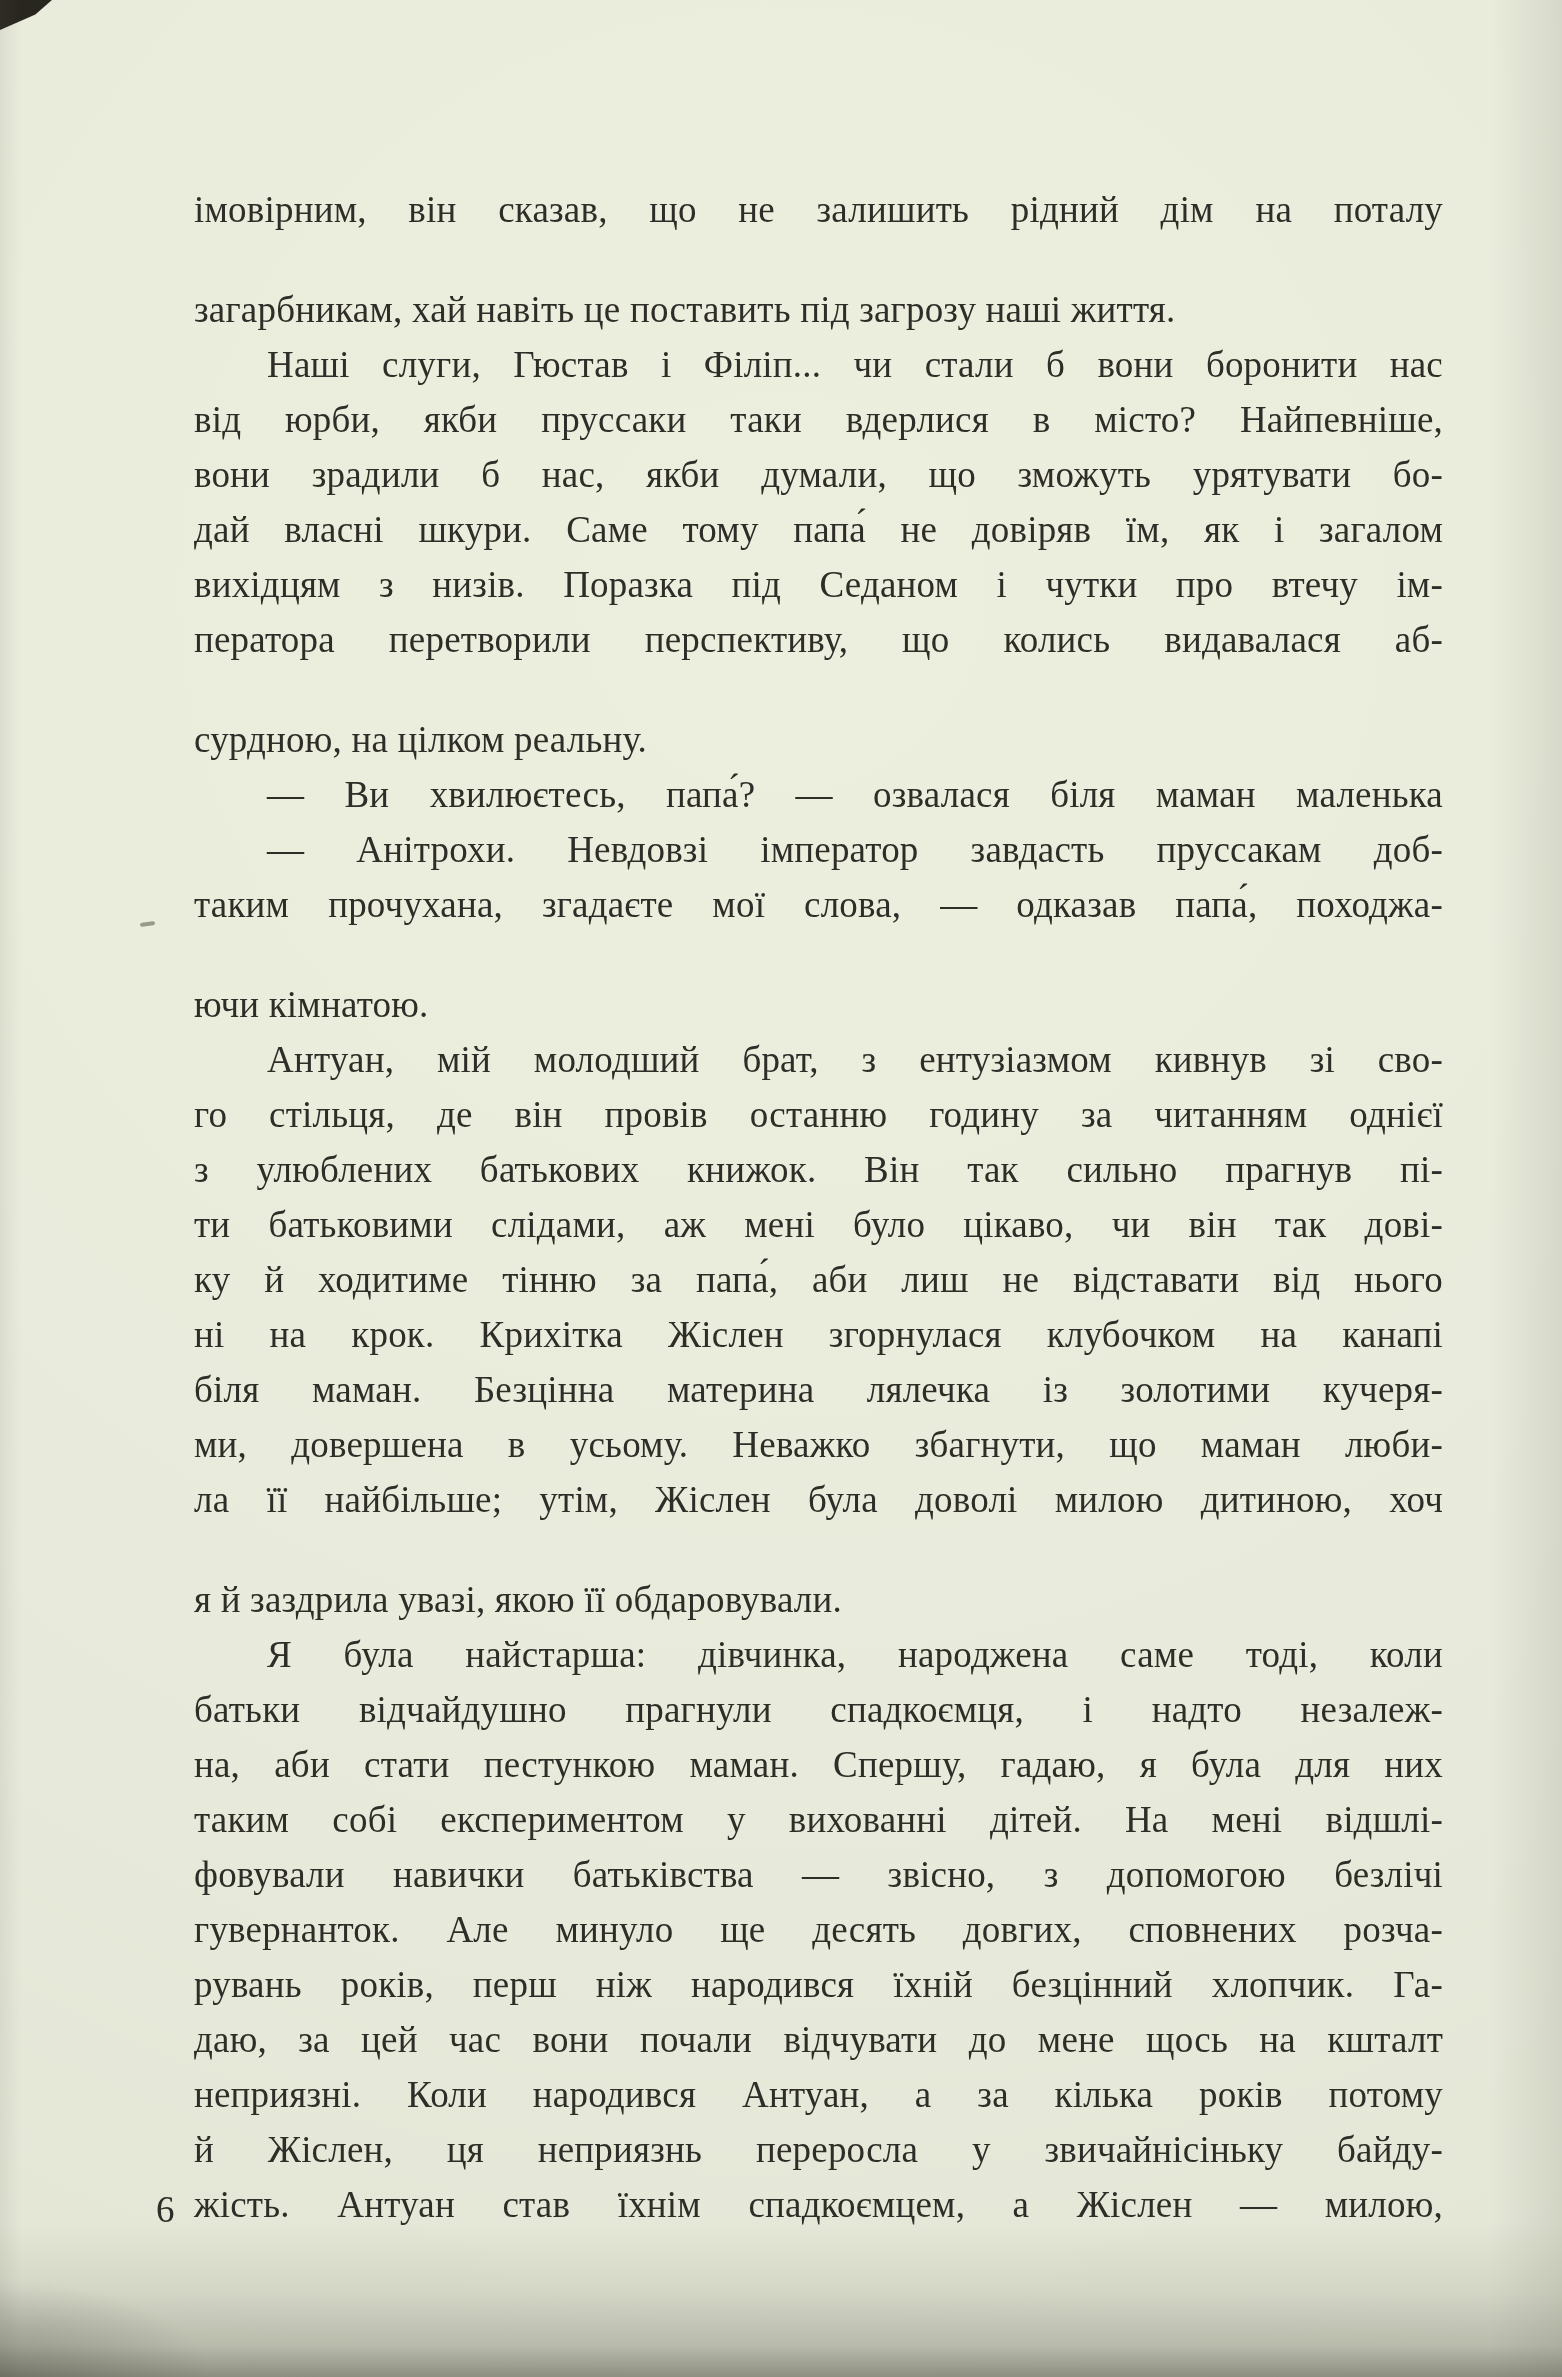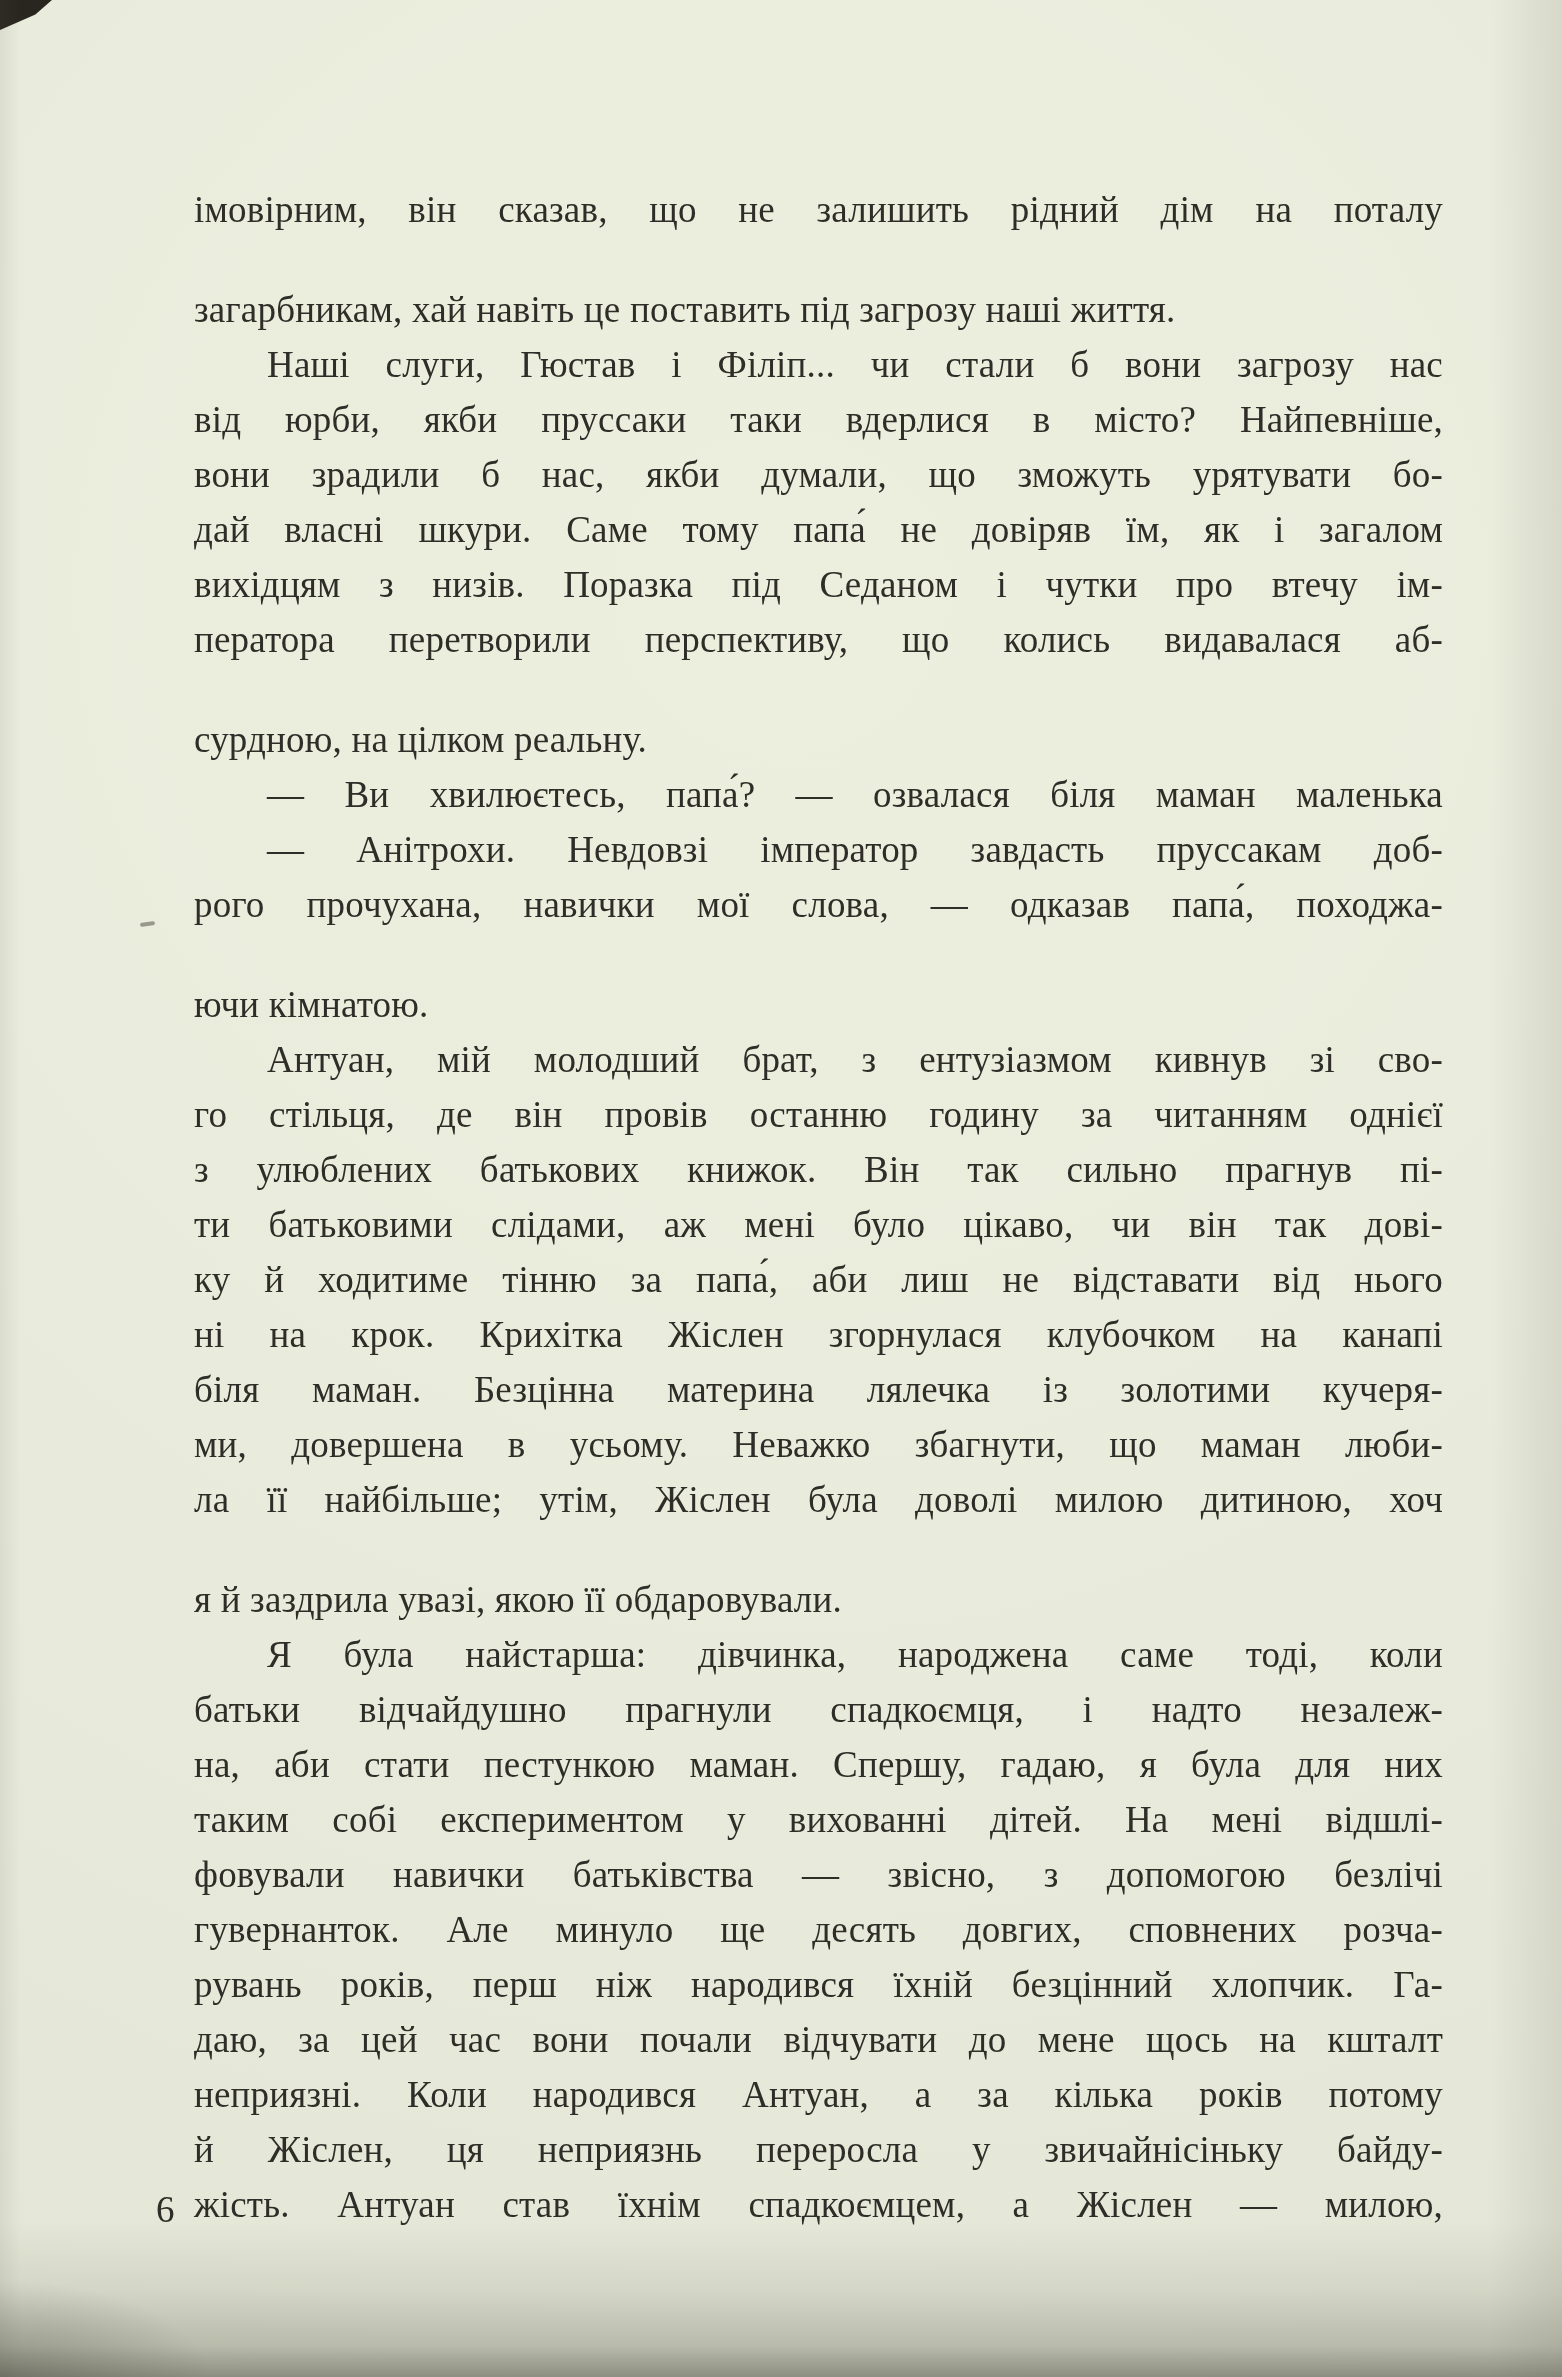--- a/index.html
+++ b/index.html
@@ -89,30 +89,30 @@
 <body>
 
 <div class="book-page">
 
   <div class="corner-mark"></div>
   <div class="dust-speck"></div>
 
   <div class="text-block">
       <div class="line">імовірним, він сказав, що не залишить рідний дім на поталу</div>
       <div class="line end">загарбникам, хай навіть це поставить під загрозу наші життя.</div>
-      <div class="line indent">Наші слуги, Гюстав і Філіп... чи стали б вони загрозу нас</div>
+      <div class="line indent">Наші слуги, Гюстав і Філіп... чи стали б вони боронити нас</div>
       <div class="line">від юрби, якби пруссаки таки вдерлися в місто? Найпевніше,</div>
       <div class="line">вони зрадили б нас, якби думали, що зможуть урятувати бо-</div>
       <div class="line">дай власні шкури. Саме тому папа́ не довіряв їм, як і загалом</div>
       <div class="line">вихідцям з низів. Поразка під Седаном і чутки про втечу ім-</div>
       <div class="line">ператора перетворили перспективу, що колись видавалася аб-</div>
       <div class="line end">сурдною, на цілком реальну.</div>
       <div class="line indent">— Ви хвилюєтесь, папа́? — озвалася біля маман маленька</div>
       <div class="line indent">— Анітрохи. Невдовзі імператор завдасть пруссакам доб-</div>
-      <div class="line">рого прочухана, навички мої слова, — одказав папа́, походжа-</div>
+      <div class="line">таким прочухана, згадаєте мої слова, — одказав папа́, походжа-</div>
       <div class="line end">ючи кімнатою.</div>
       <div class="line indent">Антуан, мій молодший брат, з ентузіазмом кивнув зі сво-</div>
       <div class="line">го стільця, де він провів останню годину за читанням однієї</div>
       <div class="line">з улюблених батькових книжок. Він так сильно прагнув пі-</div>
       <div class="line">ти батьковими слідами, аж мені було цікаво, чи він так дові-</div>
       <div class="line">ку й ходитиме тінню за папа́, аби лиш не відставати від нього</div>
       <div class="line">ні на крок. Крихітка Жіслен згорнулася клубочком на канапі</div>
       <div class="line">біля маман. Безцінна материна лялечка із золотими кучеря-</div>
       <div class="line">ми, довершена в усьому. Неважко збагнути, що маман люби-</div>
       <div class="line">ла її найбільше; утім, Жіслен була доволі милою дитиною, хоч</div>

